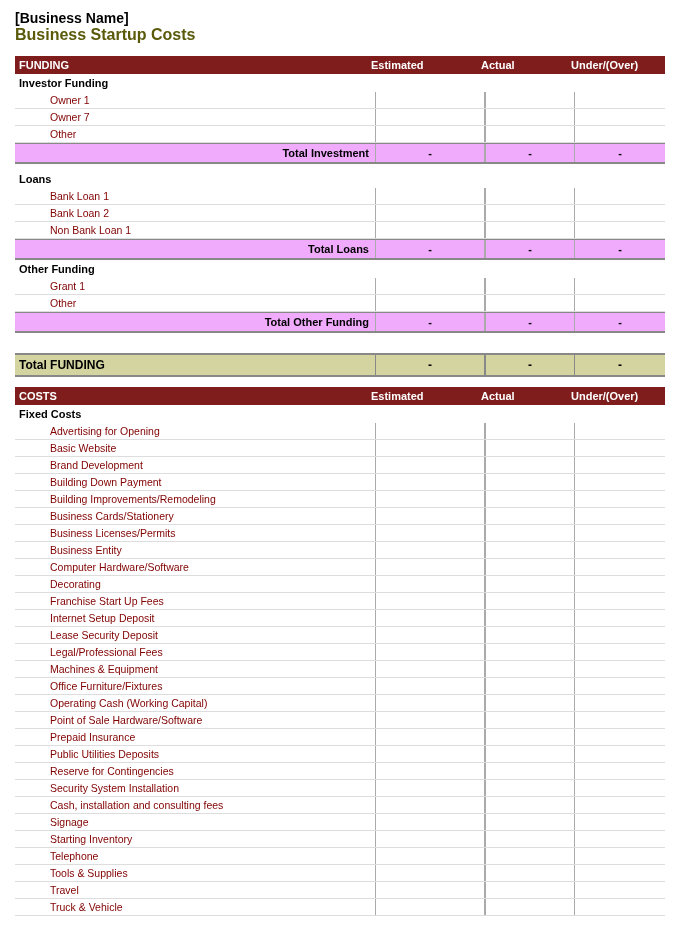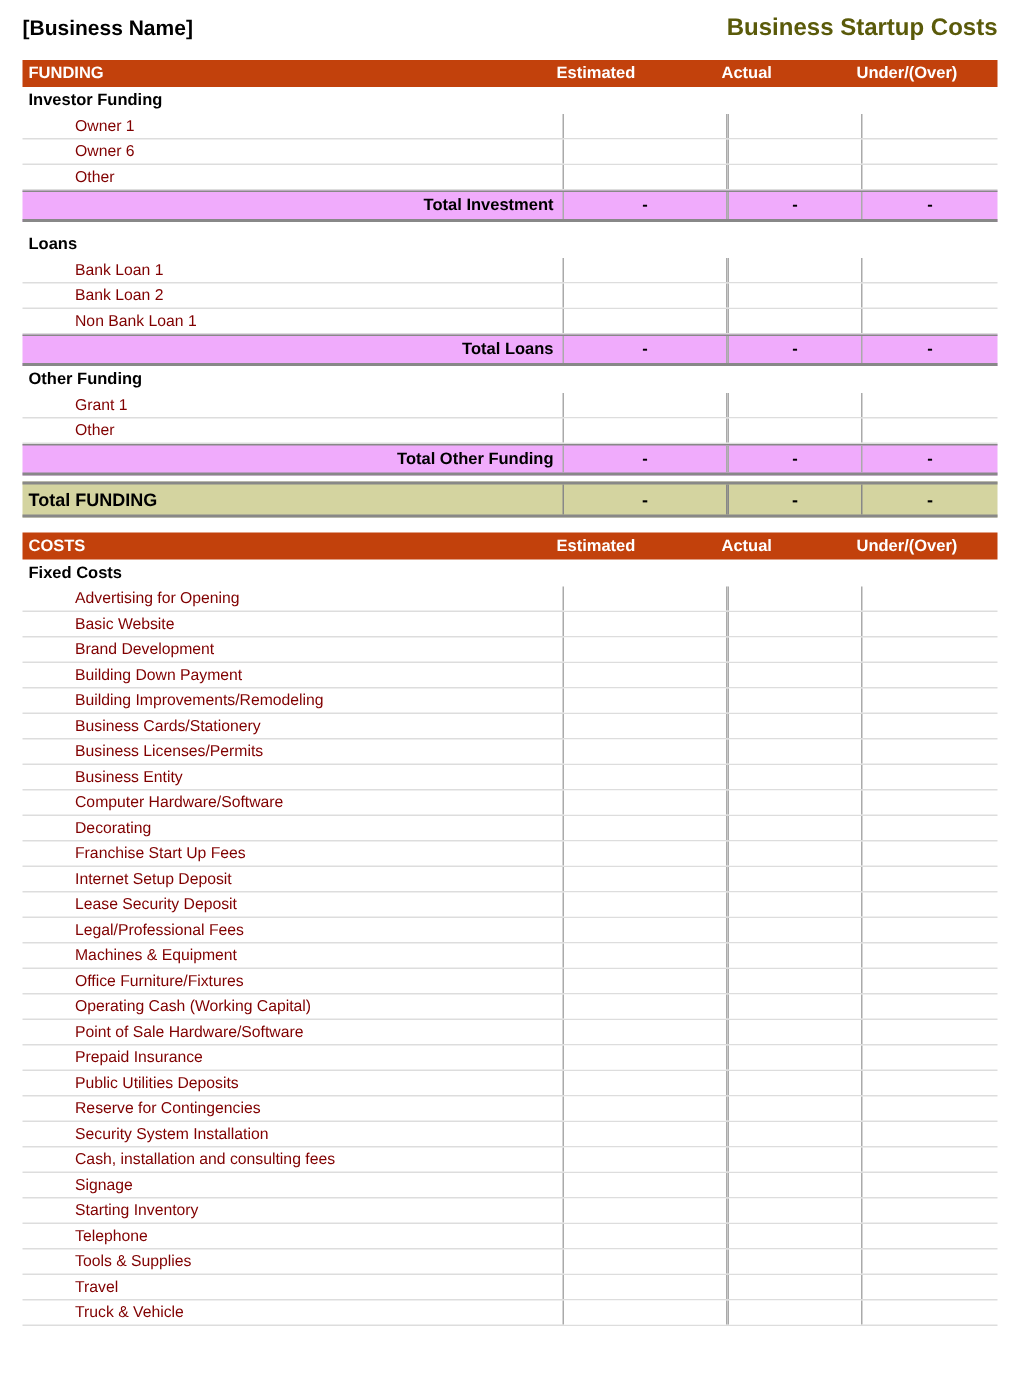--- a/index.html
+++ b/index.html
@@ -16,37 +16,38 @@
       width: 680px;
       padding: 10px 15px;
     }
 
     .header {
       display: flex;
       justify-content: space-between;
       align-items: flex-start;
       margin-bottom: 8px;
       padding-bottom: 4px;
+      flex-direction: column;
     }
 
     .business-name {
       font-size: 14px;
       font-weight: bold;
       color: #000;
     }
 
     .page-title {
       font-size: 16px;
       font-weight: bold;
       color: #5a5a0a;
       text-align: right;
     }
 
     .section-header {
-      background-color: #c2410c;
+      background-color: #7f1d1d;
       color: #fff;
       font-weight: bold;
       display: grid;
       grid-template-columns: 1fr 110px 90px 90px;
       padding: 3px 4px;
       margin-top: 4px;
     }
 
     .section-header .col-label {
       font-size: 11px;
@@ -128,21 +129,21 @@
       font-size: 11px;
     }
 
     .grand-total-row {
       display: grid;
       grid-template-columns: 1fr 110px 90px 90px;
       background-color: #d4d4a0;
       border-top: 2px solid #888;
       border-bottom: 2px solid #888;
       min-height: 20px;
-      margin-top: 4px;
+      margin-top: 20px;
     }
 
     .grand-total-row .gt-label {
       font-weight: bold;
       padding: 3px 4px;
       font-size: 12px;
     }
 
     .grand-total-row .gt-val {
       border-left: 1px solid #888;
@@ -194,21 +195,21 @@
 
   <div class="subsection-title">Investor Funding</div>
 
   <div class="data-row">
     <div class="row-label indent2">Owner 1</div>
     <div class="cell-input estimated"></div>
     <div class="cell-input"></div>
     <div class="cell-under"></div>
   </div>
   <div class="data-row">
-    <div class="row-label indent2">Owner 6</div>
+    <div class="row-label indent2">Owner 7</div>
     <div class="cell-input estimated"></div>
     <div class="cell-input"></div>
     <div class="cell-under"></div>
   </div>
   <div class="data-row">
     <div class="row-label indent2">Other</div>
     <div class="cell-input estimated"></div>
     <div class="cell-input"></div>
     <div class="cell-under"></div>
   </div>

